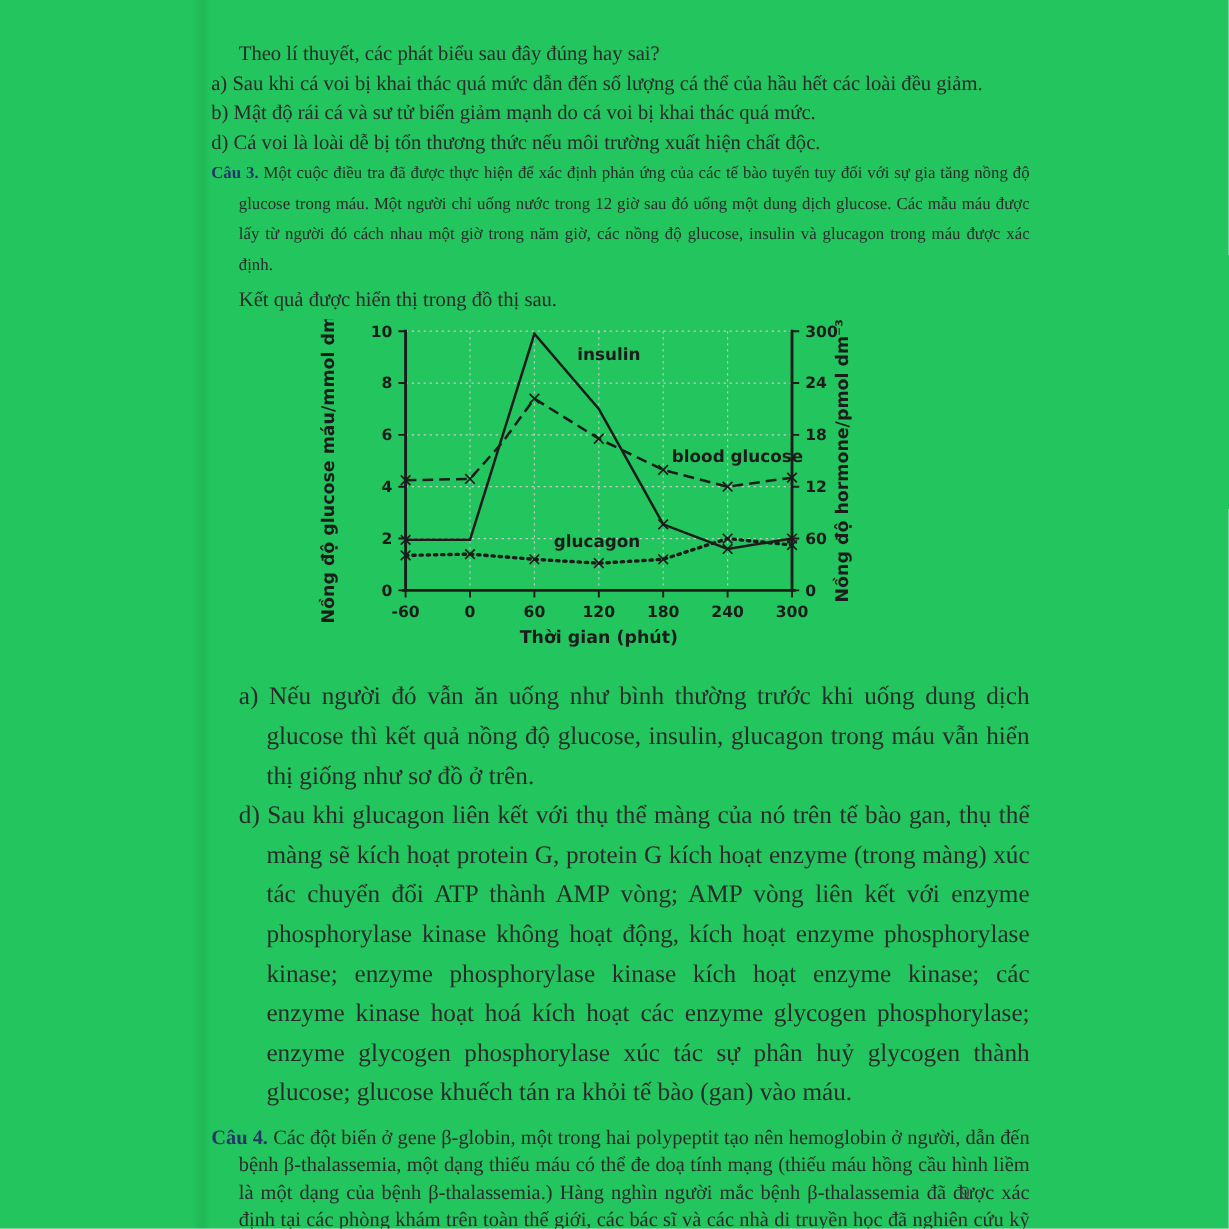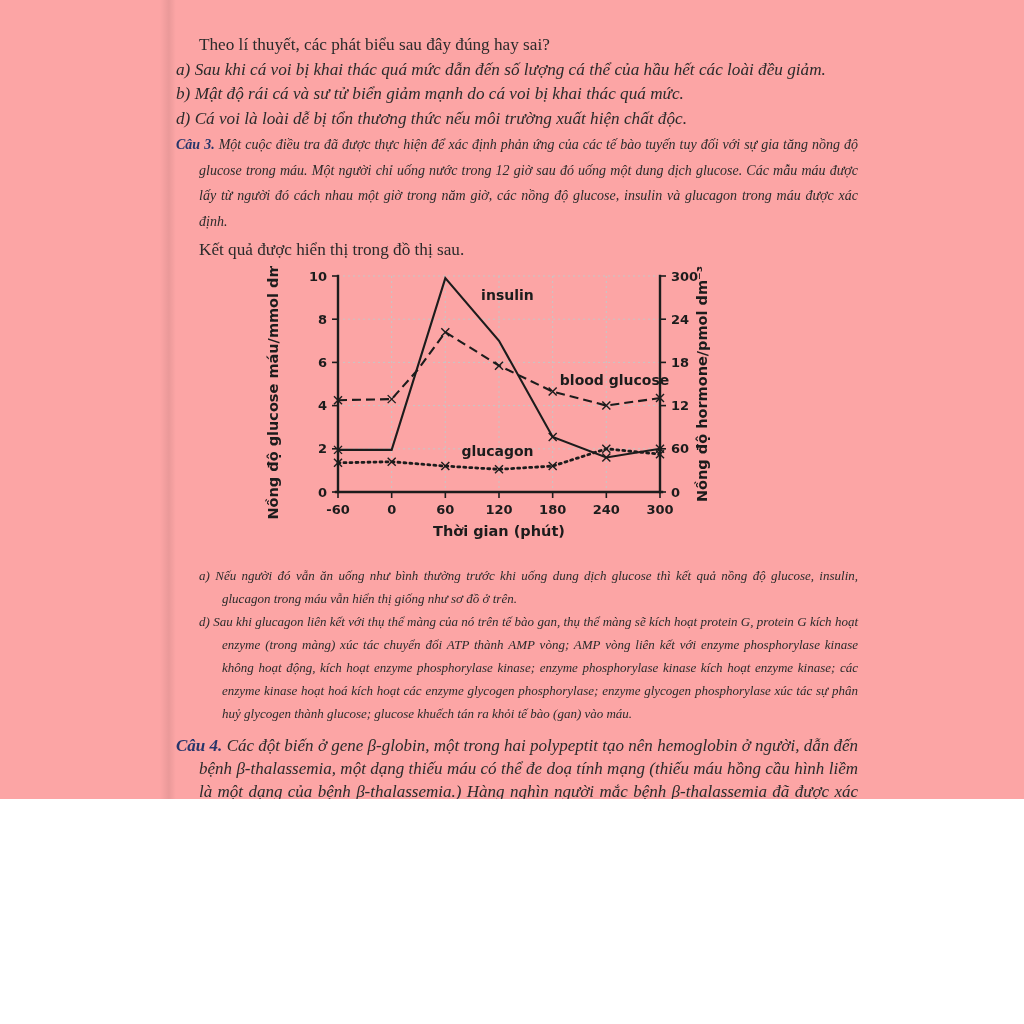--- a/index.html
+++ b/index.html
@@ -1,31 +1,31 @@
 <!DOCTYPE html>
 <html><head>
 <meta charset="utf-8">
 <style>
   html,body{margin:0;padding:0;background:#ffffff;}
-  .page{position:relative;width:1024px;height:799px;background:#fca5a5;overflow:hidden;
+  .page{position:relative;width:1024px;height:1024px;background:#22c55e;overflow:hidden;
         font-family:"Liberation Serif",serif;color:#2b2b2b;}
   .edge-left{position:absolute;left:160px;top:0;bottom:0;width:16px;
              background:linear-gradient(to right,rgba(0,0,0,0) 0%,rgba(0,0,0,0.07) 55%,rgba(0,0,0,0) 100%);}
   .content{position:absolute;left:176px;top:33px;width:682px;}
   p{margin:0;}
   .just{text-align:justify;}
   .sec1{font-size:17.2px;line-height:24.6px;}
   .ind{padding-left:23px;}
-  .hang{padding-left:23px;text-indent:-23px;font-style:italic;}
+  .hang{padding-left:23px;text-indent:-23px;}
   .cau-label{font-weight:bold;color:#26356a;}
   .cau3p{font-size:14px;line-height:25.4px;margin-top:1px;}
   .caption{font-size:17.2px;line-height:25px;padding-left:23px;margin-top:3px;}
   .figure{position:relative;height:292px;margin:4px 0 6px 0;}
   .figure svg{position:absolute;left:72px;top:0;}
-  .opt3{font-size:13px;line-height:23px;margin-left:23px;}
+  .opt3{font-size:21px;line-height:33px;margin-left:23px;}
   .cau4p{font-size:17px;line-height:23px;margin-top:9px;}
   .pagenum{position:absolute;left:800px;top:986px;font-family:"Liberation Sans",sans-serif;
            font-size:15px;color:#4a4a4a;}
 </style>
 </head>
 <body>
 
 <div class="page">
   <div class="edge-left"></div>
 

